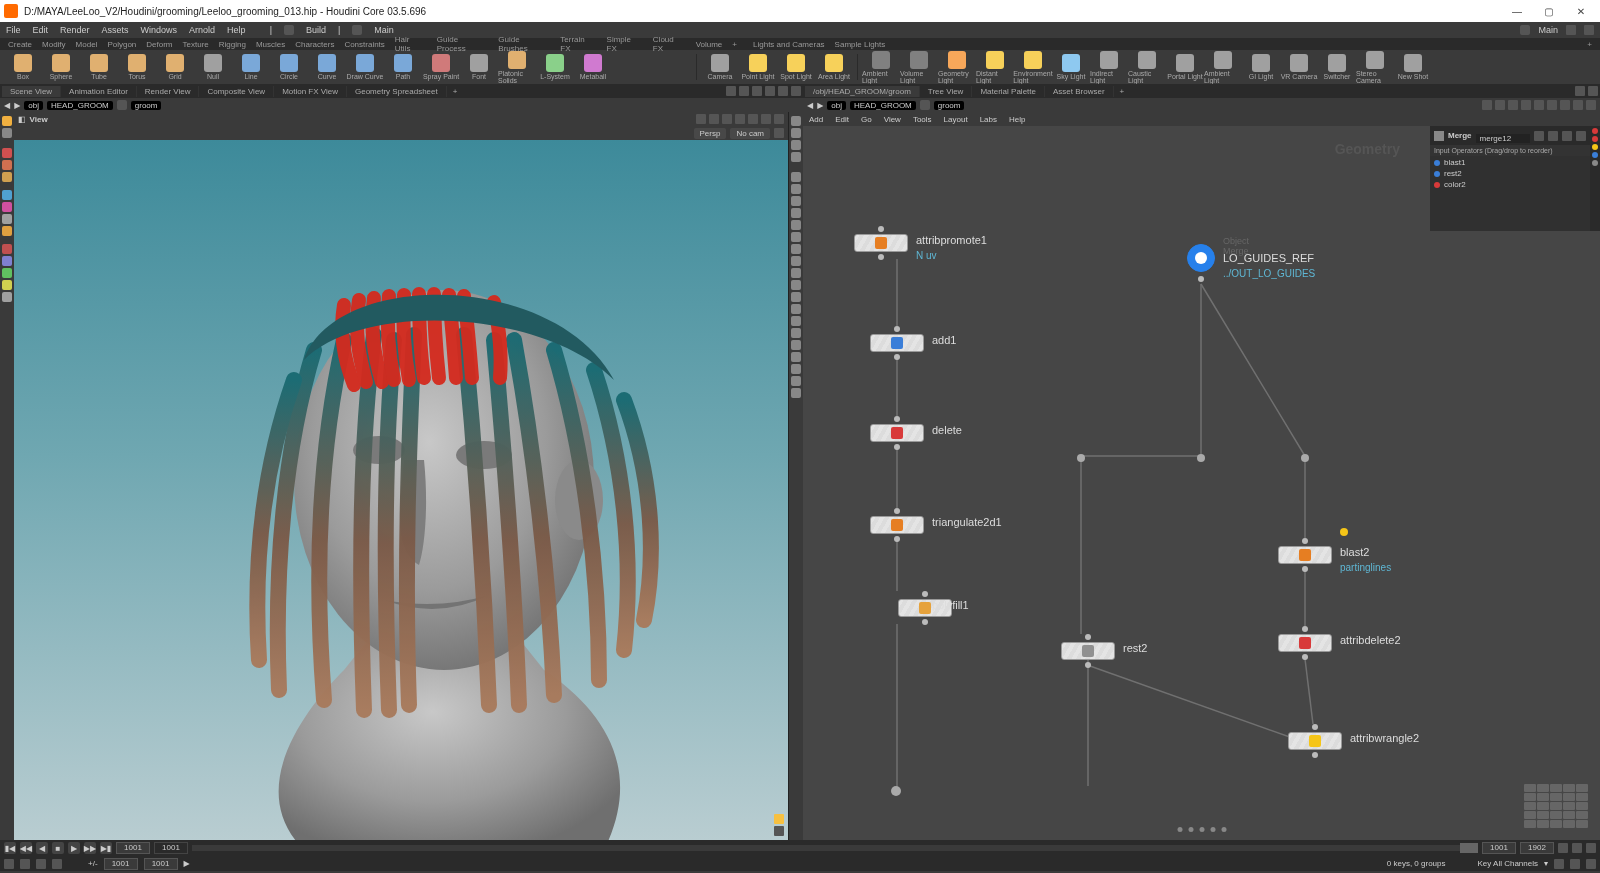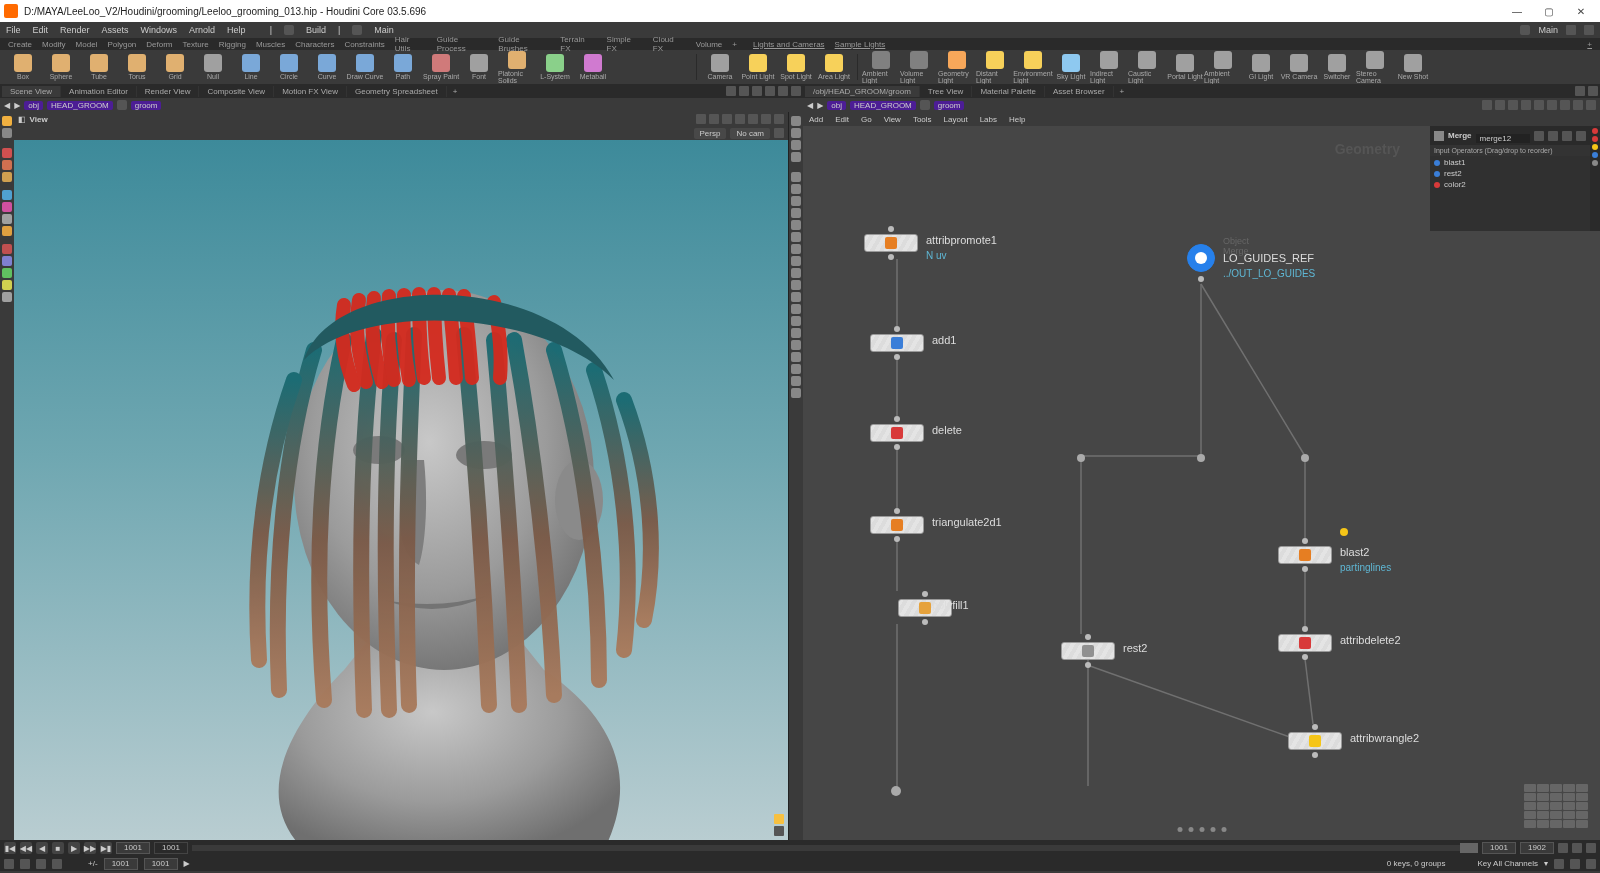--- a/index.html
+++ b/index.html
@@ -16,21 +16,21 @@
   .shelves-row { height:34px; background:#3a3a3a; display:flex; align-items:center; padding:0 4px; gap:0;}
   .shelf-group { display:flex; align-items:center; gap:0; }
   .shelf-tool { width:38px; display:flex; flex-direction:column; align-items:center; gap:1px; font-size:7px; color:#aaa; }
   .shelf-ico { width:18px; height:18px; border-radius:3px; }
   .shelf-sep { width:1px; height:26px; background:#2a2a2a; margin:0 4px;}
   .panetabs { height:14px; background:#2a2a2a; display:flex; align-items:center; font-size:8px; color:#aaa; gap:0; padding:0 2px;}
   .panetab { padding:1px 8px; border-right:1px solid #333; }
   .panetab.active { background:#3a3a3a; }
   .panetabs .plus { padding:0 6px; }
   .pathbar { height:14px; background:#3a3a3a; display:flex; align-items:center; gap:4px; padding:0 4px; font-size:8px; color:#ccc;}
-  .path-chip { padding:0 4px; background:#4c1d95; border-radius:2px;}
+  .path-chip { padding:0 4px; background:#000000; border-radius:2px;}
   .pin { width:10px;height:10px; background:#555; border-radius:2px;}
   .pane-toolbar-icons { margin-left:auto; display:flex; gap:3px; }
   .tiny-ico { width:10px;height:10px;background:#555;border-radius:1px;}
   .main-row { display:flex; height:758px; }
   .left-strip { width:14px; background:#3a3a3a; display:flex; flex-direction:column; align-items:center; gap:2px; padding-top:4px;}
   .left-strip .ico, .right-strip .ico { width:10px;height:10px;border-radius:2px;}
   .viewport-col { width:775px; display:flex; flex-direction:column; border-right:1px solid #222;}
   .vp-header { height:14px; display:flex; align-items:center; justify-content:space-between; padding:0 4px; background:#3a3a3a; font-size:8px;}
   .vp-header-btns { display:flex; gap:3px; align-items:center;}
   .vp-chip{padding:1px 6px;background:#484848;border-radius:2px;font-size:8px;}
@@ -133,21 +133,21 @@
     <span class="shelf-tab">Constraints</span>
     <span class="shelf-tab">Hair Utils</span>
     <span class="shelf-tab">Guide Process</span>
     <span class="shelf-tab">Guide Brushes</span>
     <span class="shelf-tab">Terrain FX</span>
     <span class="shelf-tab">Simple FX</span>
     <span class="shelf-tab">Cloud FX</span>
     <span class="shelf-tab">Volume</span>
     <span style="margin-left:auto;padding:0 4px;">+</span>
   </div>
-  <div class="shelf-tabs" style="flex:1;text-decoration:underline;">
+  <div class="shelf-tabs" style="flex:1;">
     <span class="shelf-tab">Lights and Cameras</span>
     <span class="shelf-tab">Sample Lights</span>
     <span style="margin-left:auto;padding:0 4px;">+</span>
   </div>
 </div>
 
 <div class="shelves-row">
   <div class="shelf-group" id="shelf-left">
       <div class="shelf-tool">
         <div class="shelf-ico" style="background: rgb(224, 176, 112);"></div>
@@ -519,21 +519,21 @@
         <path d="M94 415 L94 465"></path>
         <path d="M94 498 L94 660"></path>
         <path d="M285 526 L285 660"></path>
         <path d="M398 158 L398 330 L278 330 L278 508"></path>
         <path d="M398 158 L502 330 L502 412"></path>
         <path d="M502 445 L502 500"></path>
         <path d="M502 533 L510 598"></path>
         <path d="M287 540 L498 615"></path>
       </svg>
 
-      <div class="node" style="left:61px;top:100px;">
+      <div class="node" style="left:51px;top:100px;">
         <div class="in-dot"></div>
           <div class="body">
             <div class="nico" style="background:#e67e22"></div>
           </div>
           <div class="out-dot"></div>
         <div class="node-label">attribpromote1</div>
         <div class="node-sub">N uv</div>
       </div>
       <div class="node" style="left:67px;top:200px;">
         <div class="in-dot"></div>

